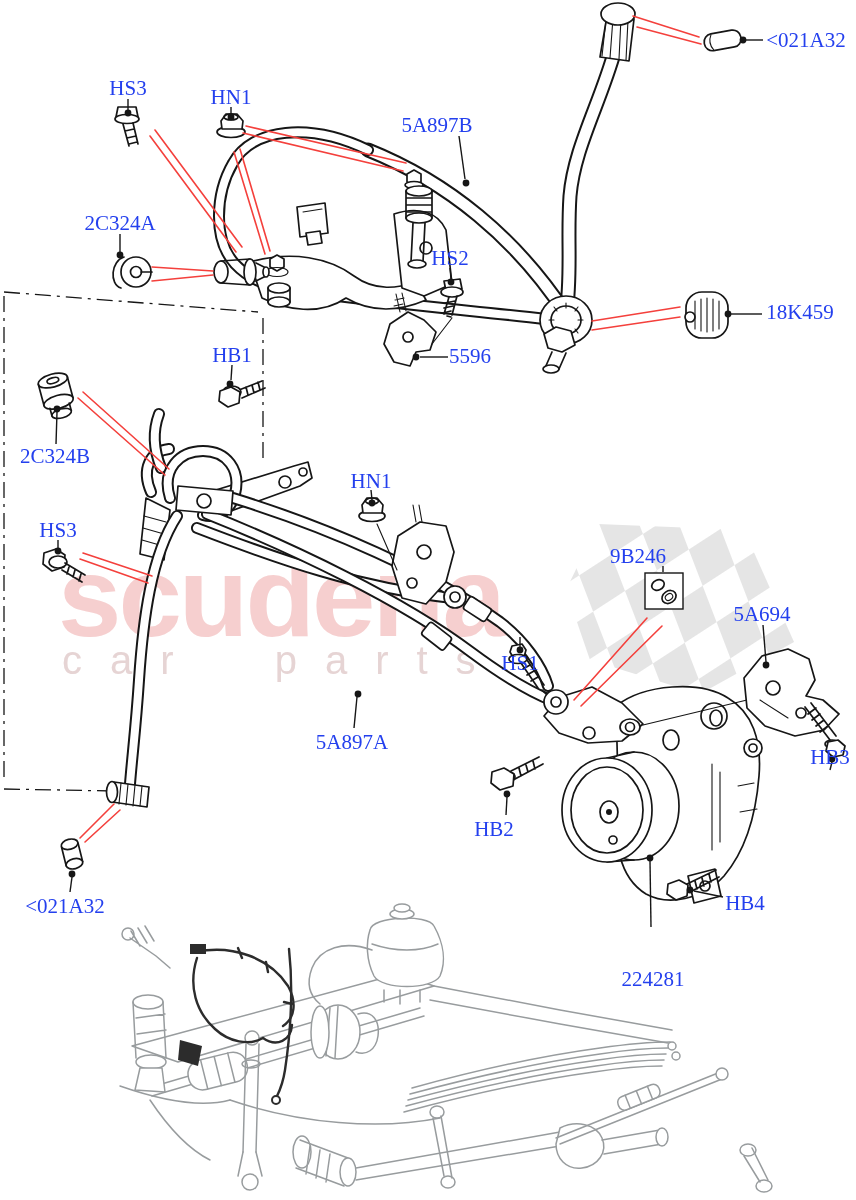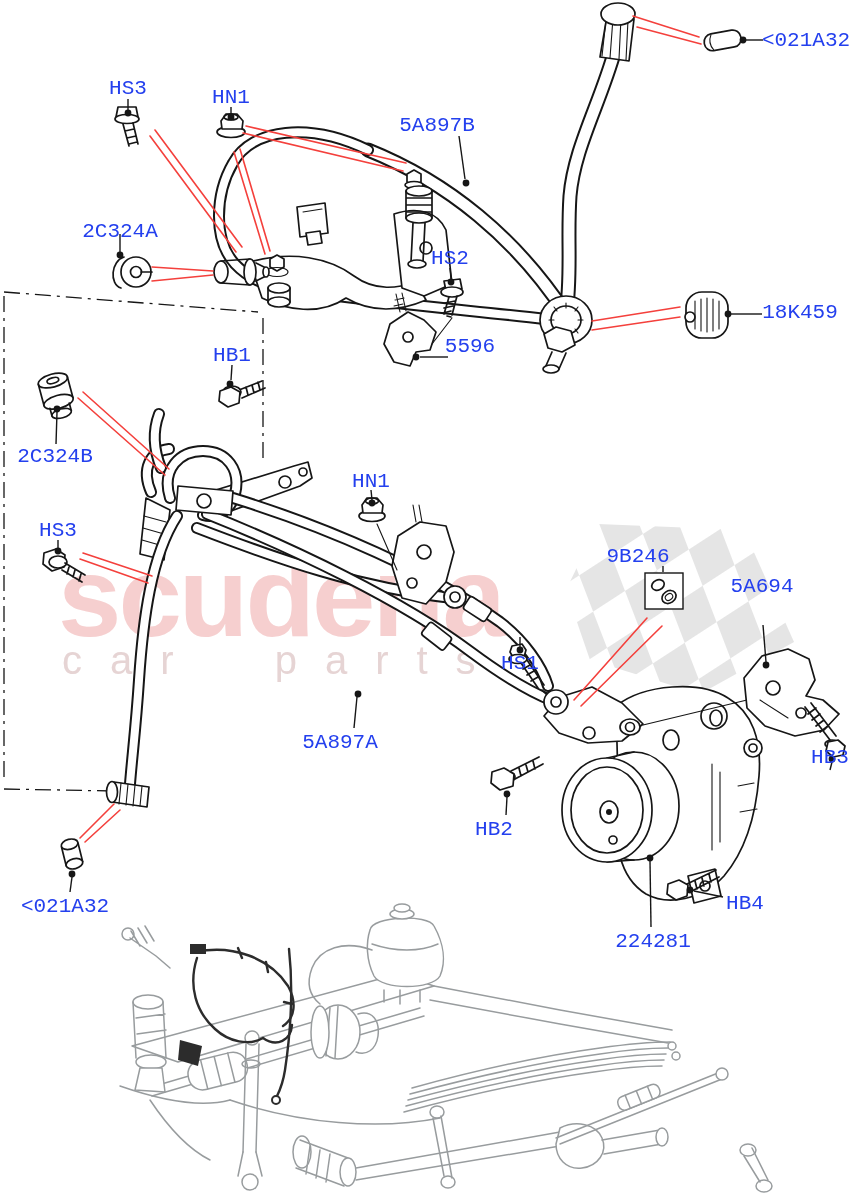--- a/index.html
+++ b/index.html
@@ -1,20 +1,20 @@
 <!DOCTYPE html>
 <html style="--c-callout: #2440ee; --c-leader: #f4403c; --c-art: #161616; --c-overview: #989c9e; --c-watermark: #f6cfcf; --c-checker: #dcdcdc;"><head>
 <meta charset="utf-8">
 <style>
   html,body{margin:0;padding:0;background:#ffffff;}
   .stage{position:relative;width:856px;height:1200px;background:#fff;overflow:hidden;
          font-family:"Liberation Sans",sans-serif;}
   .stage svg{position:absolute;left:0;top:0;}
   .lbl{position:absolute;transform:translateX(-50%);white-space:nowrap;
-       font-family:Liberation Mono, monospace;font-size:21px;line-height:1.1;
+       font-family:Liberation Serif, serif;font-size:21px;line-height:1.1;
        color:var(--c-callout,#2440ee);cursor:pointer;}
   
   .ln{fill:none;stroke:var(--c-art,#161616);stroke-width:1.7;stroke-linecap:round;stroke-linejoin:round;}
   .lnf{fill:#fff;stroke:var(--c-art,#161616);stroke-width:1.7;stroke-linejoin:round;}
   .thin{stroke-width:1.1;}
   .hO{fill:none;stroke:var(--c-art,#161616);stroke-width:12;stroke-linecap:round;}
   .hI{fill:none;stroke:#fff;stroke-width:8;stroke-linecap:round;}
   .hO2{fill:none;stroke:var(--c-art,#161616);stroke-width:15;stroke-linecap:round;}
   .hI2{fill:none;stroke:#fff;stroke-width:11;stroke-linecap:round;}
   .red{stroke:var(--c-leader,#f4403c);stroke-width:1.6;fill:none;stroke-linecap:round;}
@@ -428,31 +428,31 @@
         <circle class="dot" cx="690" cy="890" r="3.4"></circle>
     <path class="ldr" d="M 651,927 L 650,861"></path>
         <circle class="dot" cx="650" cy="858" r="3.4"></circle>
   </g>
 </svg>
 
 <div class="lbl" style="left:128px;top:77px">HS3</div>
 <div class="lbl" style="left:231px;top:86px">HN1</div>
 <div class="lbl" style="left:437px;top:114px">5A897B</div>
 <div class="lbl" style="left:806px;top:29px">&lt;021A32</div>
-<div class="lbl" style="left:120px;top:220px">2C324A</div>
+<div class="lbl" style="left:120px;top:212px">2C324A</div>
 <div class="lbl" style="left:450px;top:247px">HS2</div>
 <div class="lbl" style="left:800px;top:301px">18K459</div>
-<div class="lbl" style="left:470px;top:335px">5596</div>
+<div class="lbl" style="left:470px;top:345px">5596</div>
 <div class="lbl" style="left:232px;top:344px">HB1</div>
 <div class="lbl" style="left:55px;top:445px">2C324B</div>
 <div class="lbl" style="left:371px;top:470px">HN1</div>
 <div class="lbl" style="left:58px;top:519px">HS3</div>
 <div class="lbl" style="left:638px;top:545px">9B246</div>
-<div class="lbl" style="left:762px;top:575px">5A694</div>
+<div class="lbl" style="left:762px;top:603px">5A694</div>
 <div class="lbl" style="left:520px;top:652px">HS1</div>
-<div class="lbl" style="left:340px;top:731px">5A897A</div>
+<div class="lbl" style="left:352px;top:731px">5A897A</div>
 <div class="lbl" style="left:830px;top:746px">HB3</div>
 <div class="lbl" style="left:494px;top:818px">HB2</div>
 <div class="lbl" style="left:65px;top:895px">&lt;021A32</div>
 <div class="lbl" style="left:745px;top:892px">HB4</div>
-<div class="lbl" style="left:653px;top:930px">224281</div>
+<div class="lbl" style="left:653px;top:968px">224281</div>
 
 </div>
 
 </body></html>

